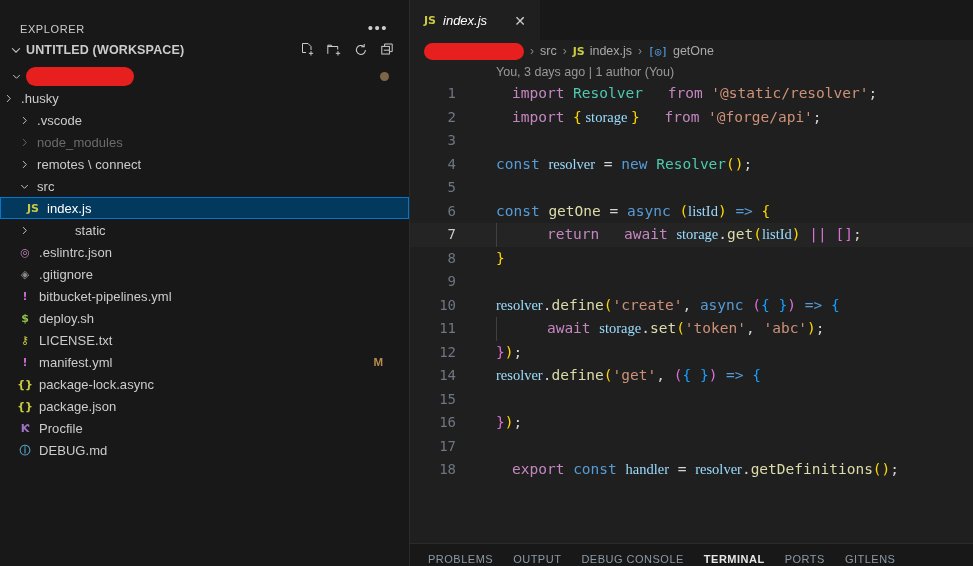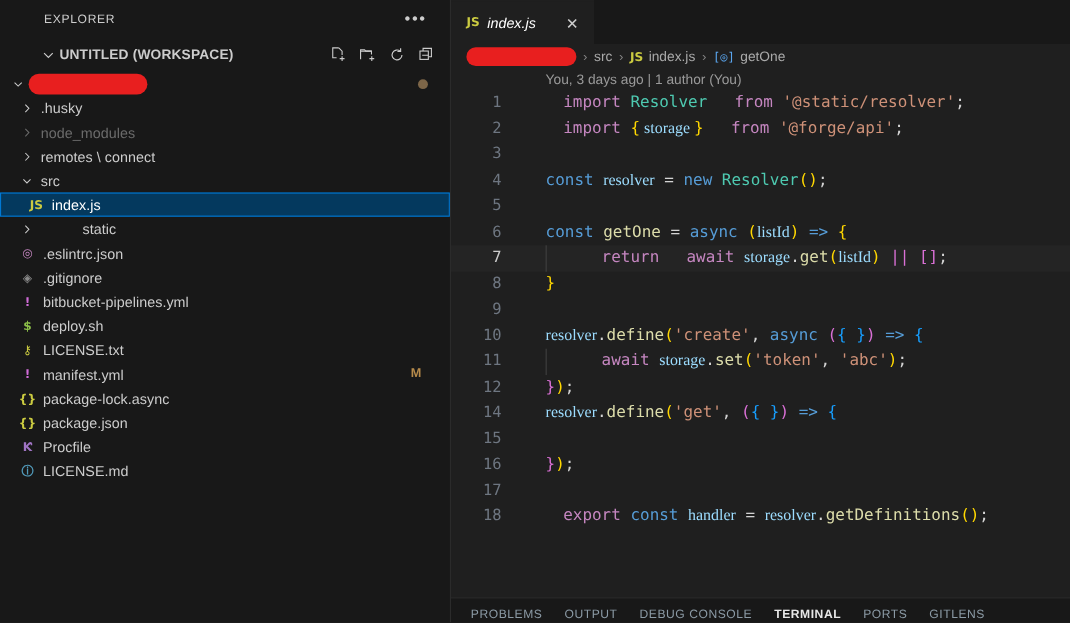--- a/index.html
+++ b/index.html
@@ -15,37 +15,37 @@
   
   #sidebar {
     width: 410px; height: 566px;
     background: #181818;
     border-right: 1px solid #2b2b2b;
     display: flex; flex-direction: column;
     flex: none;
     position: relative;
   }
   .sb-title-row {
-    height: 35px; display: flex; align-items: center;
-    padding: 0 6px 0 20px; flex: none; margin-left: 20px;
+    height: 35px; display: flex; align-items: flex-end;
+    padding: 0 6px 0 20px; flex: none;
   }
   .sb-title {
     font-size: 11px; letter-spacing: 0.6px; color: #cccccc;
     text-transform: uppercase; font-weight: 400;
   }
   .sb-actions { margin-left: auto; display: flex; align-items: center; padding-right: 12px; }
   .dots {
     color: #cccccc; font-size: 15px; line-height: 10px; letter-spacing: 1.5px;
     cursor: pointer; padding: 2px 3px;
   }
 
   
   .ws-row {
     height: 30px; display: flex; align-items: center;
-    padding-left: 8px; padding-right: 8px; flex: none; margin-left: 28px;
+    padding-left: 8px; padding-right: 8px; flex: none;
   }
   .ws-chevron {
     width: 16px; height: 16px; flex: none; display:flex;
     align-items:center; justify-content:center; color: #cccccc;
   }
   .ws-label {
     font-size: 12.5px; font-weight: bold; color: #cccccc;
     letter-spacing: 0.15px; margin-left: 2px; white-space: nowrap;
   }
   .ws-icons { margin-left: auto; display: flex; gap: 11px; align-items: center; padding-right: 5px; }
@@ -228,27 +228,35 @@
     <div class="tree" id="tree">
         <div class="row" style="padding-left: 8px;">
           <span class="chev">
             <svg width="13" height="13" viewBox="0 0 16 16">
               <path d="M4 6.2 L8 10.2 L12 6.2" fill="none" stroke="currentColor" stroke-width="1.15"></path>
             </svg>
           </span>
           <span class="redact-bar" style="width: 108px; margin-left: 2px;"></span>
           <span class="dot-brown"></span>
         </div>
-        <div class="row" style="padding-left: 16px;">
+        <div class="row" style="">
           <span class="chev">
             <svg width="13" height="13" viewBox="0 0 16 16">
               <path d="M6.2 3.8 L10.2 8 L6.2 12.2" fill="none" stroke="currentColor" stroke-width="1.15"></path>
             </svg>
           </span>
           <span class="nm">.husky</span>
+        </div>
+        <div class="row" style="padding-left: 16px;">
+          <span class="chev">
+            <svg width="13" height="13" viewBox="0 0 16 16">
+              <path d="M6.2 3.8 L10.2 8 L6.2 12.2" fill="none" stroke="currentColor" stroke-width="1.15"></path>
+            </svg>
+          </span>
+          <span class="nm">.vscode</span>
         </div>
         <div class="row dim" style="padding-left: 16px;">
           <span class="chev">
             <svg width="13" height="13" viewBox="0 0 16 16">
               <path d="M6.2 3.8 L10.2 8 L6.2 12.2" fill="none" stroke="currentColor" stroke-width="1.15"></path>
             </svg>
           </span>
           <span class="nm">node_modules</span>
         </div>
         <div class="row" style="padding-left: 16px;">
@@ -311,21 +319,21 @@
         <div class="row" style="padding-left: 16px;">
           <span class="fi" style="color: rgb(203, 203, 65);">{}</span>
           <span class="nm">package.json</span>
         </div>
         <div class="row" style="padding-left: 16px;">
           <span class="fi" style="color: rgb(160, 116, 196);">Ƙ</span>
           <span class="nm">Procfile</span>
         </div>
         <div class="row" style="padding-left: 16px;">
           <span class="fi" style="color: rgb(81, 154, 186);">ⓘ</span>
-          <span class="nm">LICENSE.md</span>
+          <span class="nm">DEBUG.md</span>
         </div>
       </div>
   </div>
 
   <div id="editor-area">
 
     <div class="tabbar">
       <div class="tab">
         <span class="ticon">JS</span>
         <span class="tlabel">index.js</span>

